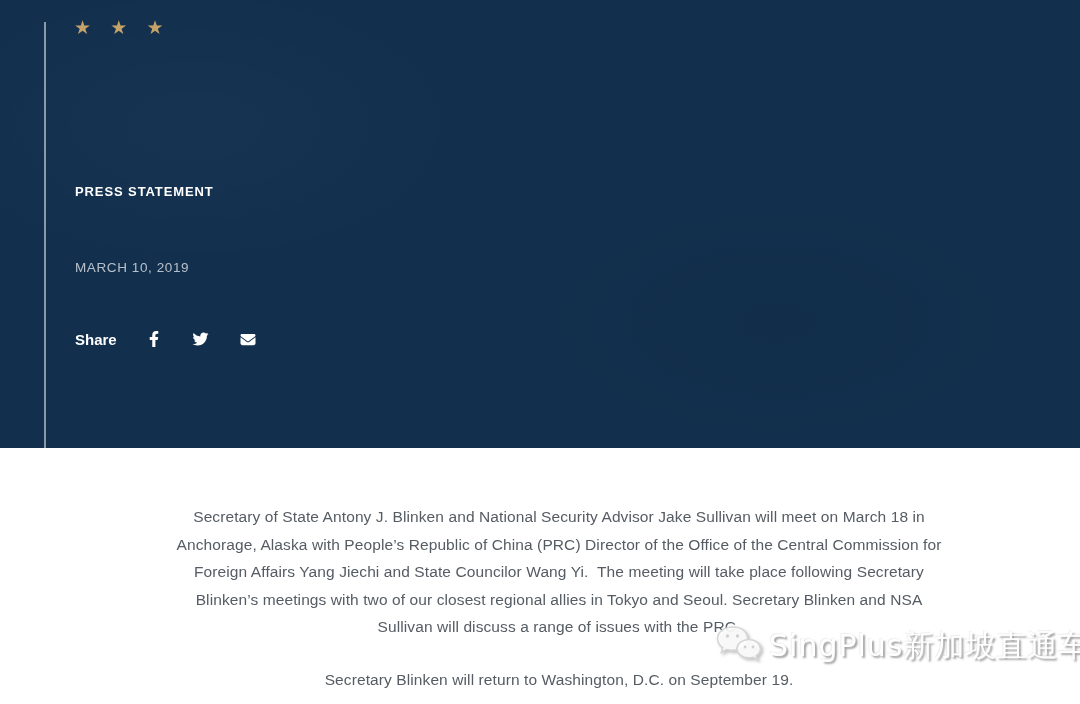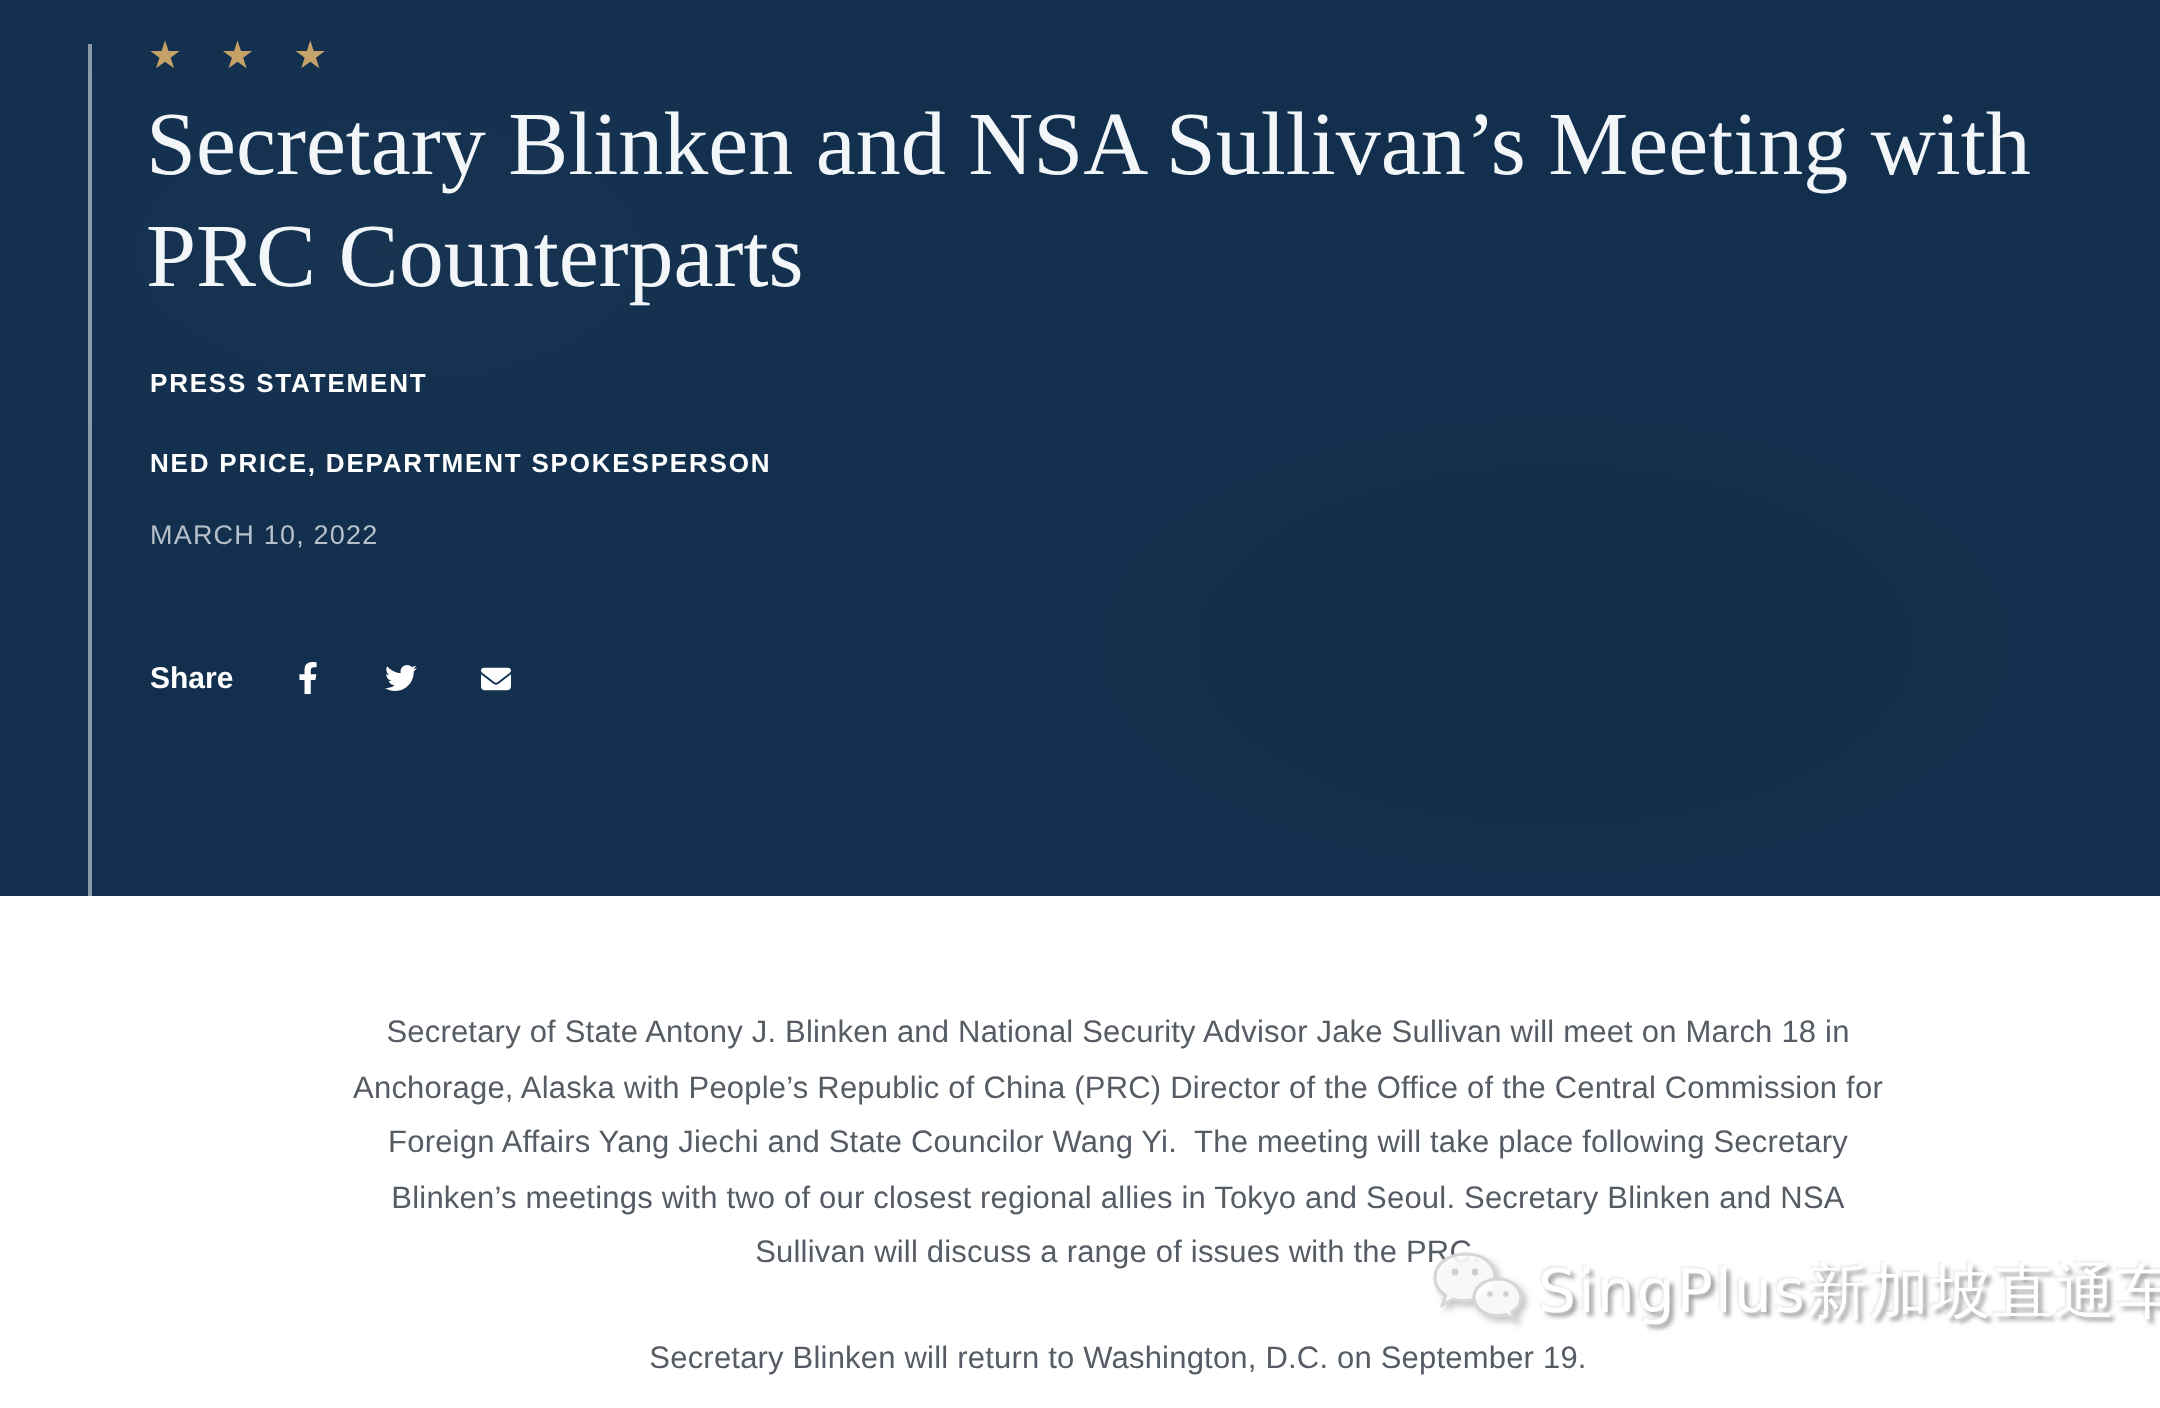--- a/index.html
+++ b/index.html
@@ -84,27 +84,25 @@
   }
 </style>
 </head>
 <body>
 
 <div class="hero">
   <div class="vrule"></div>
 
   <div class="stars">★ ★ ★</div>
 
-  <h1 class="hero-title">Secretary Blinken and NSA Sullivan’s Meeting with PRC Counterparts</h1>
 
   <div class="kicker">PRESS STATEMENT</div>
 
-  <div class="byline">NED PRICE, DEPARTMENT SPOKESPERSON</div>
 
-  <div class="pubdate">MARCH 10, 2022</div>
+  <div class="pubdate">MARCH 10, 2019</div>
 
   <div class="share-row">
     <span class="share-label">Share</span>
 
     <span class="share-btn">
       <svg width="10" height="18" viewBox="0 0 320 512" aria-hidden="true">
         <path d="M279.14 288l14.22-92.66h-88.91v-60.13c0-25.35 12.42-50.06 52.24-50.06h40.42V6.26S260.43 0 225.36 0c-73.22 0-121.08 44.38-121.08 124.72v70.62H22.89V288h81.39v224h100.17V288z"></path>
       </svg>
     </span>
 

